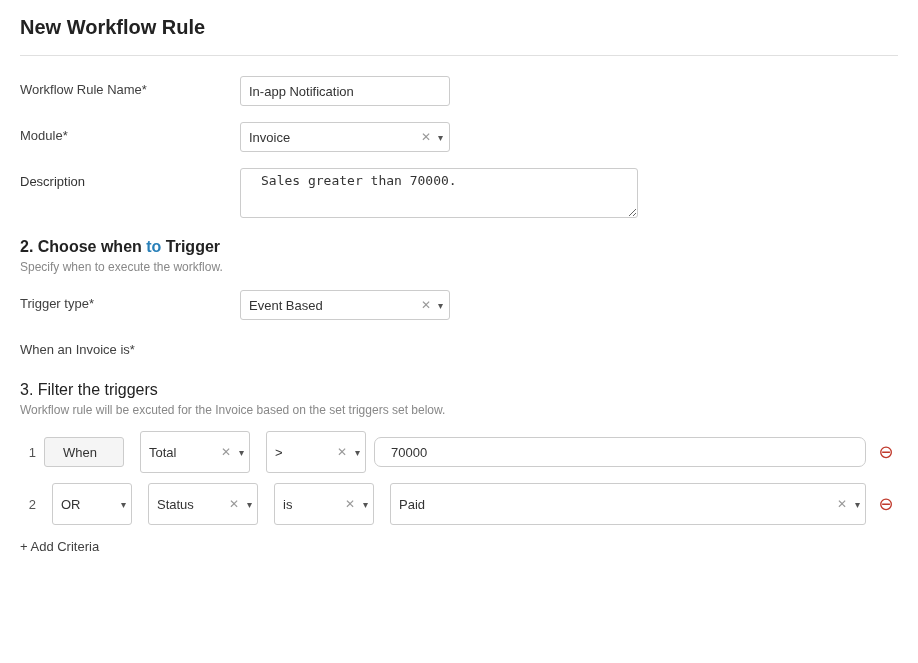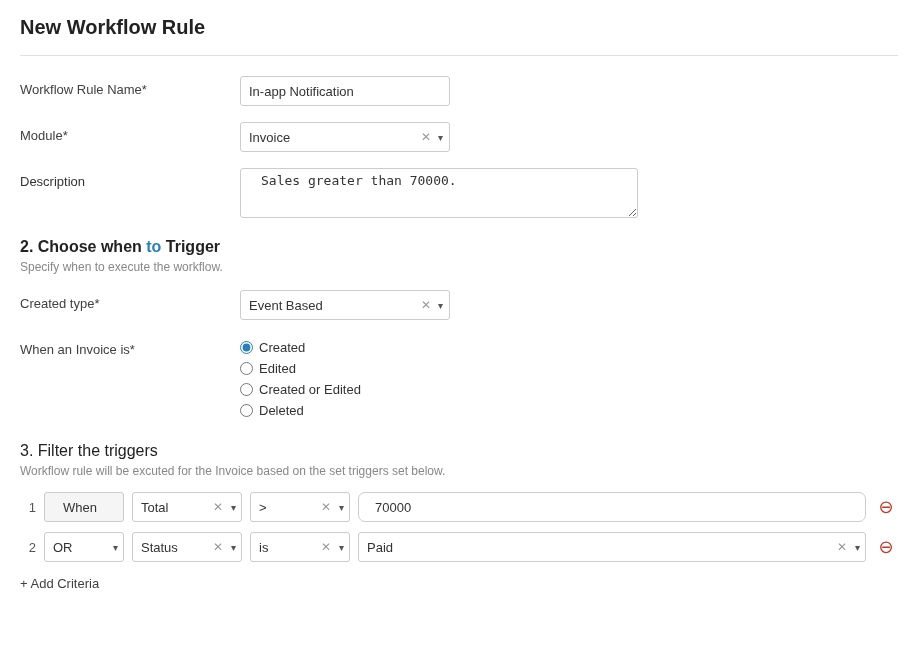--- a/index.html
+++ b/index.html
@@ -146,22 +146,23 @@
       text-align: right;
       color: #555;
       font-size: 13px;
     }
     .criteria-select-wrap {
       position: relative;
       display: inline-flex;
       align-items: center;
       border: 1px solid #ccc;
       border-radius: 3px;
-      height: 30px;
+      height: 42px;
       background: #fff;
+      margin-left: 8px;
     }
     .criteria-select-wrap select {
       appearance: none;
       border: none;
       background: transparent;
       font-size: 13px;
       color: #333;
       padding: 0 28px 0 8px;
       width: 100%;
       height: 100%;
@@ -268,53 +269,35 @@
 
 <div style="margin-top:20px; margin-bottom:4px;">
   <span class="section-title">
     <span>2. Choose when </span><span class="highlight">to</span><span> Trigger</span>
   </span>
 </div>
 <div class="section-sub">Specify when to execute the workflow.</div>
 
 
 <div class="form-row">
-  <div class="form-label">Created type*</div>
+  <div class="form-label">Trigger type*</div>
   <div class="select-wrap">
     <select>
       <option>Event Based</option>
       <option>Date Based</option>
       <option>Immediate</option>
     </select>
     <span class="clear-x">✕</span>
     <span class="chevron">▾</span>
   </div>
 </div>
 
 
 <div class="form-row">
   <div class="form-label">When an Invoice is*</div>
-  <div class="radio-group">
-    <label class="radio-item">
-      <input type="radio" name="invoice_trigger" value="created" checked="" style="">
-      <span>Created</span>
-    </label>
-    <label class="radio-item">
-      <input type="radio" name="invoice_trigger" value="edited" style="">
-      <span>Edited</span>
-    </label>
-    <label class="radio-item">
-      <input type="radio" name="invoice_trigger" value="created_edited" style="">
-      <span>Created or Edited</span>
-    </label>
-    <label class="radio-item">
-      <input type="radio" name="invoice_trigger" value="deleted" style="">
-      <span>Deleted</span>
-    </label>
-  </div>
 </div>
 
 
 <div class="filter-section-title">3. Filter the triggers</div>
 <div class="filter-section-sub">Workflow rule will be excuted for the Invoice based on the set triggers set below.</div>
 
 
 <div class="criteria-row">
   <span class="row-num">1</span>
   <div class="when-label">When</div>

